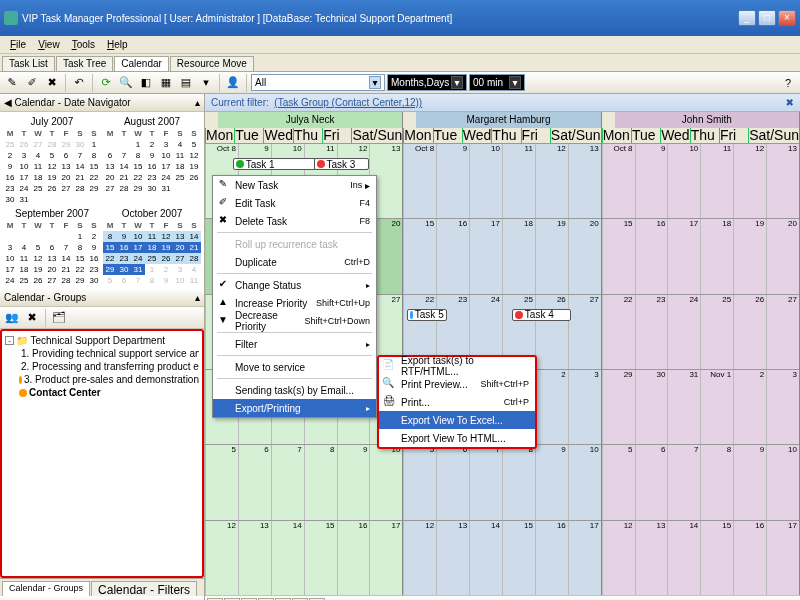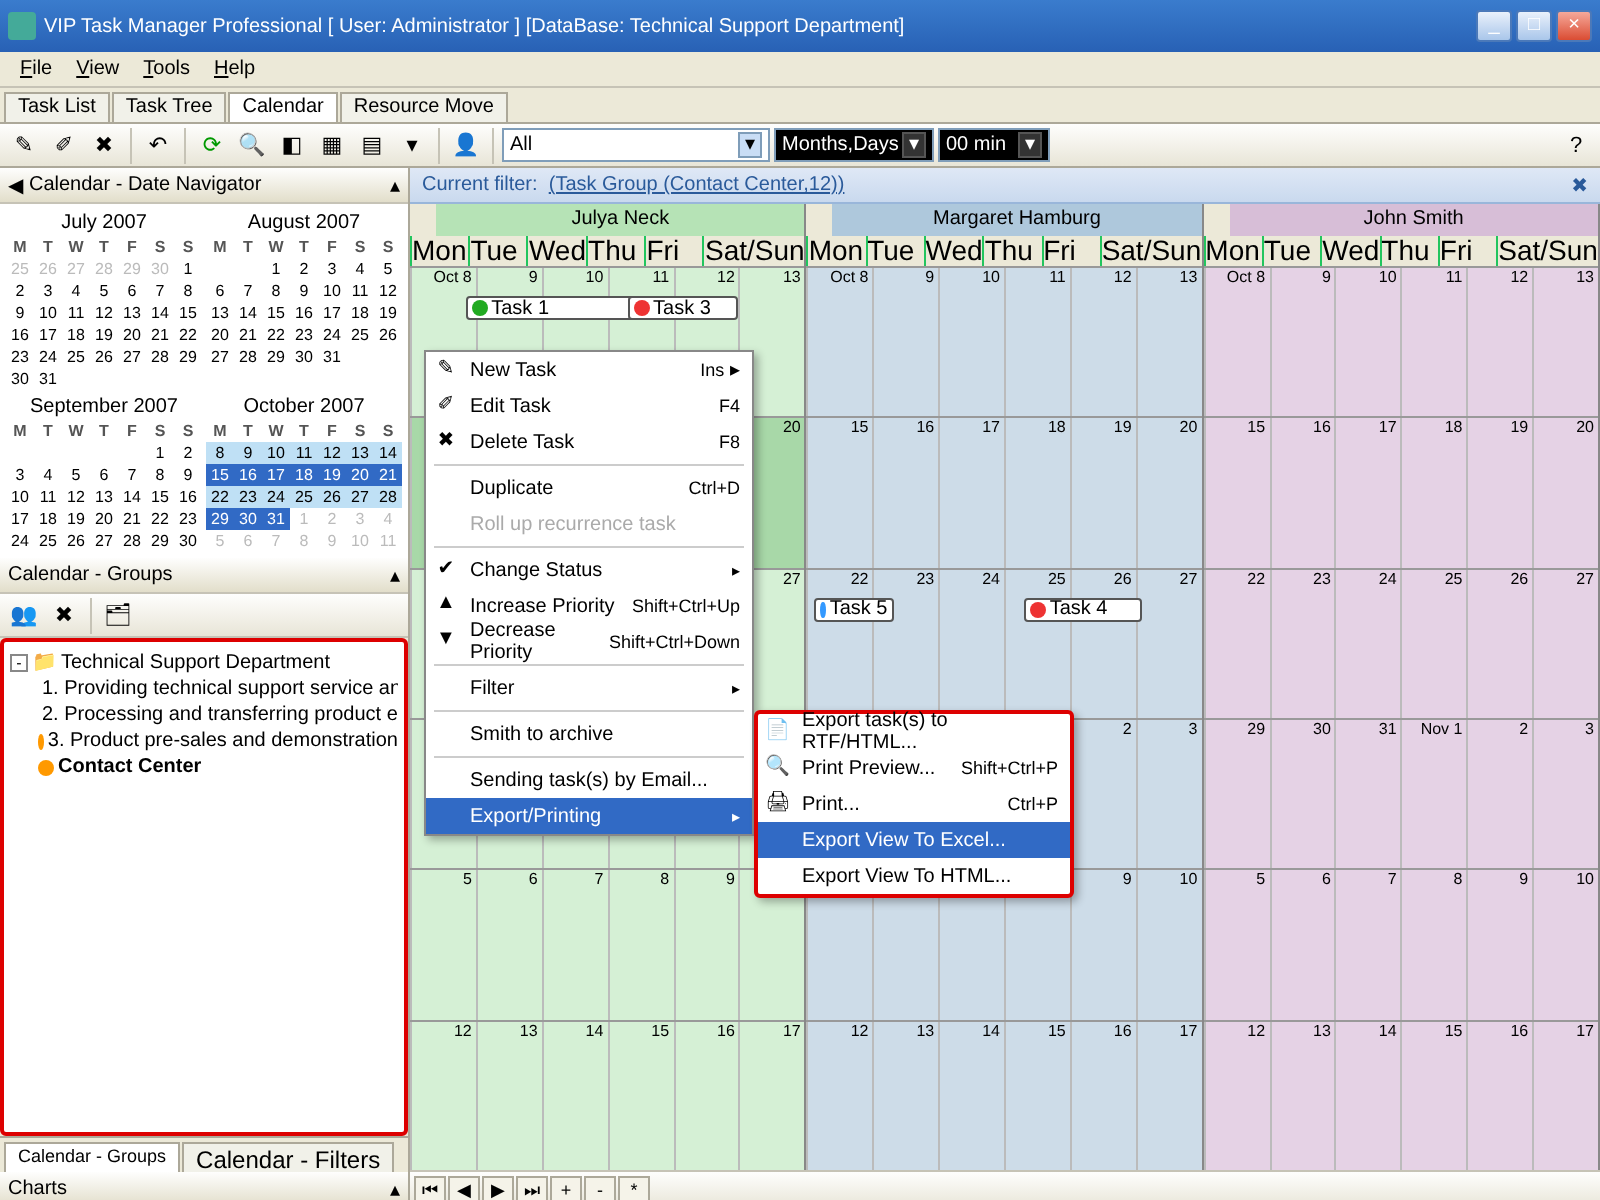--- a/index.html
+++ b/index.html
@@ -1,17 +1,17 @@
 <!DOCTYPE html>
 <html><head>
 <meta charset="utf-8">
 <style>
 *{box-sizing:border-box;margin:0;padding:0;font-family:Tahoma,Arial,sans-serif;font-size:10px;}
 body{background:#ece9d8;width:800px;height:600px;overflow:hidden;position:relative;}
-.titlebar{height:26px;background:linear-gradient(#3a7ccd,#2861b5);color:#fff;display:flex;align-items:center;padding:0 4px;font-size:11px;}
+.titlebar{height:36px;background:linear-gradient(#3a7ccd,#2861b5);color:#fff;display:flex;align-items:center;padding:0 4px;font-size:11px;}
 .titlebar .icon{width:14px;height:14px;background:#4a9;border-radius:2px;margin-right:4px;}
 .titlebar .title{flex:1;}
 .sysbtn{width:18px;height:16px;background:linear-gradient(#eaf1fb,#a9c6ea);border:1px solid #4b79b9;margin-left:2px;text-align:center;line-height:14px;font-size:10px;cursor:pointer;border-radius:2px;}
 .sysbtn.close{background:linear-gradient(#f6a99a,#da4c33);}
 .menubar{height:18px;background:#ece9d8;border-bottom:1px solid #c6c3b6;display:flex;padding:0 4px;align-items:center;}
 .menubar span{padding:1px 6px;cursor:pointer;}
 .menubar span u{text-decoration:underline;}
 .tabbar{height:18px;background:#ece9d8;border-bottom:1px solid #aca899;display:flex;padding:2px 2px 0 2px;}
 .tab{border:1px solid #aca899;border-bottom:none;padding:1px 6px;margin-right:1px;background:#f1f1e9;cursor:pointer;}
 .tab.active{background:#fff;}
@@ -861,26 +861,26 @@
       <span class="ricon">✐</span>
       <span>Edit Task</span>
       <span class="sc">F4</span>
     </div>
   <div class="row">
       <span class="ricon">✖</span>
       <span>Delete Task</span>
       <span class="sc">F8</span>
     </div>
   <div class="divider"></div>
+  <div class="row" style="color:#aaa">
+      <span>Roll up recurrence task</span>
+    </div>
   <div class="row">
       <span>Duplicate</span>
       <span class="sc">Ctrl+D</span>
-    </div>
-  <div class="row" style="color:#aaa">
-      <span>Roll up recurrence task</span>
     </div>
   <div class="divider"></div>
   <div class="row">
       <span class="ricon">✔</span>
       <span>Change Status</span>
       <span class="arr">▸</span>
     </div>
   <div class="row">
       <span class="ricon">▲</span>
       <span>Increase Priority</span>
@@ -891,21 +891,21 @@
       <span>Decrease Priority</span>
       <span class="sc">Shift+Ctrl+Down</span>
     </div>
   <div class="divider"></div>
   <div class="row">
       <span>Filter</span>
       <span class="arr">▸</span>
     </div>
   <div class="divider"></div>
   <div class="row">
-      <span>Smith to archive</span>
+      <span>Move to service</span>
     </div>
   <div class="divider"></div>
   <div class="row">
       <span>Sending task(s) by Email...</span>
     </div>
   <div class="row hovered">
       <span>Export/Printing</span>
       <span class="arr">▸</span>
     </div>
 </div>

